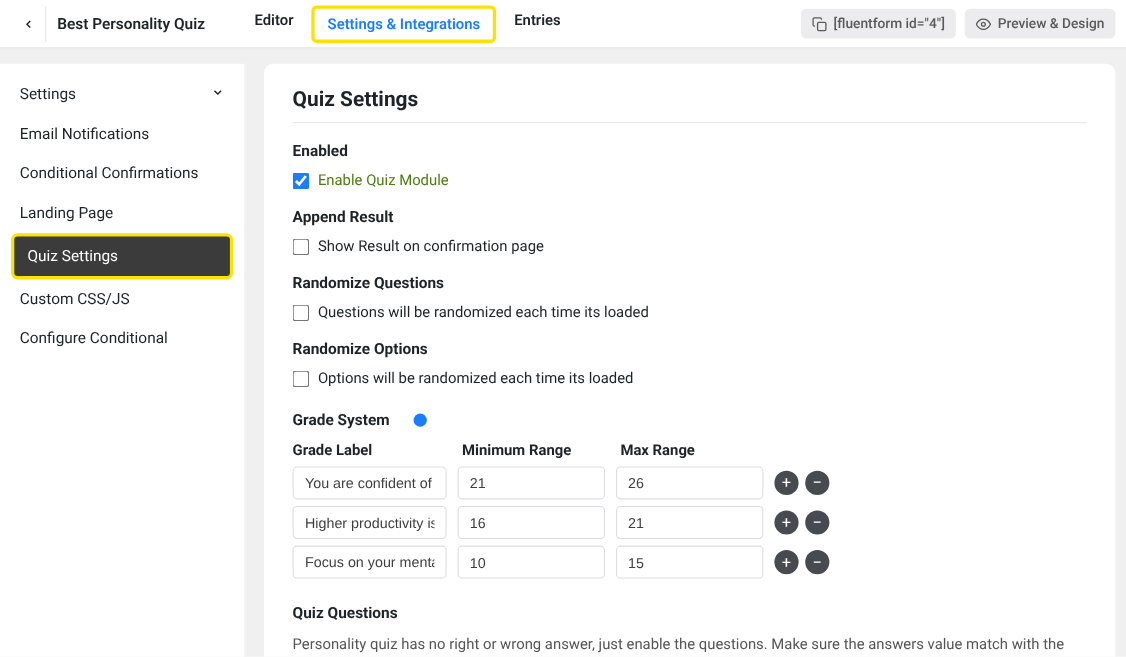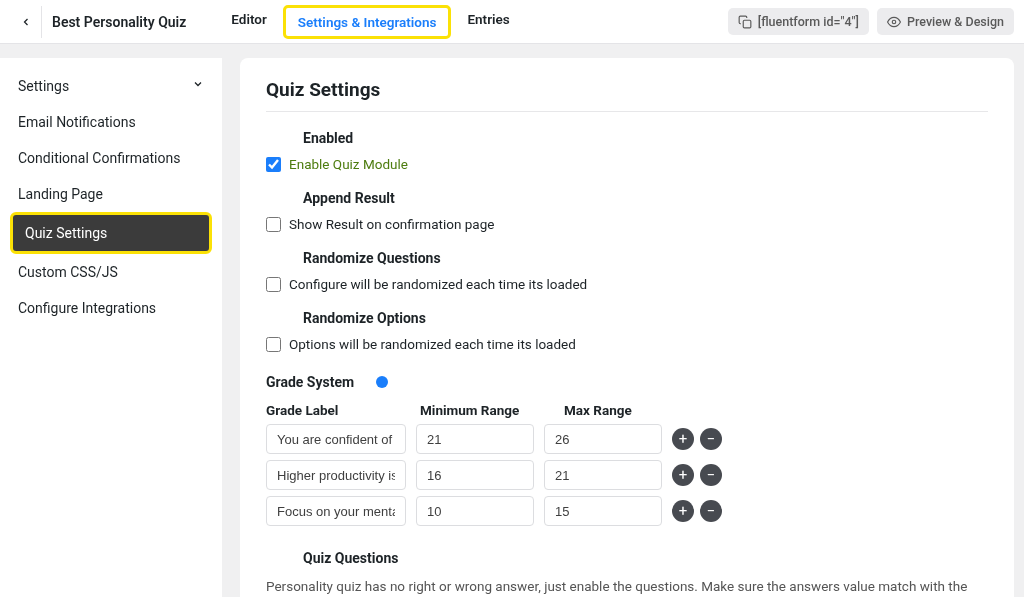--- a/index.html
+++ b/index.html
@@ -15,34 +15,34 @@
   .layout { display: flex; margin-top: 14px; }
   .sidebar { width: 222px; background: #fff; padding: 10px 0; }
   .side-item { display: flex; align-items: flex-start; padding: 10px 18px; font-size: 14px; cursor: pointer; }
   .side-item.parent { justify-content: space-between; }
   .side-item.active-wrap { padding: 0 10px; }
   .side-item.active { background: #3b3b3b; color: #fff; border-radius: 6px; padding: 10px 12px; border: 3px solid #fbe106; }
   .content { flex: 1; padding: 0 10px 0 18px; }
   .panel { background: #fff; border-radius: 8px; padding: 20px 26px; min-height: 560px; }
   .panel h1 { font-size: 19px; font-weight: 700; margin-bottom: 10px; }
   .hr { border: none; border-top: 1px solid #e7e7e9; margin-bottom: 18px; }
-  .section-title { font-size: 14px; font-weight: 700; margin-top: 18px; margin-bottom: 10px; margin-left: 37px; }
+  .section-title { font-size: 14px; font-weight: 700; margin-top: 18px; margin-bottom: 10px; }
   .check-row { display: flex; align-items: center; gap: 8px; font-size: 13.5px; }
   .check-row.blue label { color: #4d7c0f; }
   input[type=checkbox] { width: 15px; height: 15px; accent-color: #1a7efb; border-radius:3px;}
   .grade-title { font-size: 14px; font-weight: 700; margin-top: 22px; display: flex; align-items:center; gap:22px;}
   .info-dot { width: 12px; height: 12px; background: #1a7efb; border-radius: 50%; display:inline-block; position:relative;}
   .grade-headers { display: flex; gap: 10px; margin-top: 12px; font-weight: 700; font-size: 13.5px; }
   .col1 { width: 140px; }
   .col2 { width: 126px; margin-left: 4px;}
   .col3 { width: 126px; margin-left: 8px;}
   .grade-row { display: flex; gap: 10px; align-items: center; margin-top: 6px; }
   .grade-row input { border: 1px solid #dcdde0; border-radius: 4px; padding: 6px 10px; font-size: 13px; color: #3f3f3f; height:30px;}
   .grade-label-input { width: 140px; }
-  .grade-num-input { width: 118px; }
+  .grade-num-input { width: 134px; }
   .round-btn { width: 22px; height: 22px; border-radius: 50%; background: #474a50; color: #fff; display: flex; align-items: center; justify-content: center; cursor: pointer; font-size: 15px; line-height:1; }
   .round-btn.minus { margin-left:-4px;}
   .desc { color: #555; font-size: 13.5px; margin-top: 8px; line-height: 1.5; }
   .chev { width:12px;height:12px;}
   .copy-icon, .eye-icon { width:14px; height:14px; }
 </style>
 </head>
 <body>
 
 <div class="topbar">
@@ -83,21 +83,21 @@
           <polyline points="6 9 12 15 18 9"></polyline>
         </svg>
     </div>
     <div class="side-item">Email Notifications</div>
     <div class="side-item">Conditional Confirmations</div>
     <div class="side-item">Landing Page</div>
     <div class="side-item active-wrap">
       <div class="side-item active" style="width:100%;">Quiz Settings</div>
     </div>
     <div class="side-item">Custom CSS/JS</div>
-    <div class="side-item">Configure Integrations</div>
+    <div class="side-item">Configure Conditional</div>
   </div>
 
   <div class="content">
     <div class="panel">
       <h1>Quiz Settings</h1>
       <hr class="hr">
 
       <div class="section-title">Enabled</div>
       <div class="check-row blue">
         <input type="checkbox" checked="" style="">
@@ -106,21 +106,21 @@
 
       <div class="section-title">Append Result</div>
       <div class="check-row">
         <input type="checkbox" style="">
         <label>Show Result on confirmation page</label>
       </div>
 
       <div class="section-title">Randomize Questions</div>
       <div class="check-row">
         <input type="checkbox" style="">
-        <label>Configure will be randomized each time its loaded</label>
+        <label>Questions will be randomized each time its loaded</label>
       </div>
 
       <div class="section-title">Randomize Options</div>
       <div class="check-row">
         <input type="checkbox" style="">
         <label>Options will be randomized each time its loaded</label>
       </div>
 
       <div class="grade-title">
         <span>Grade System</span>

